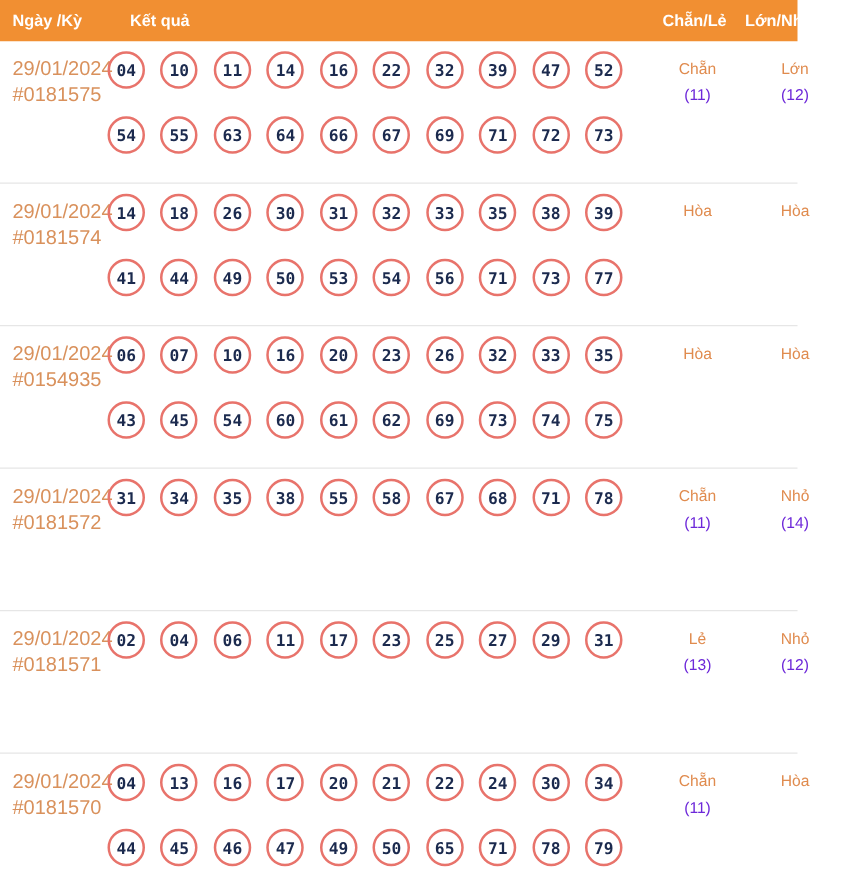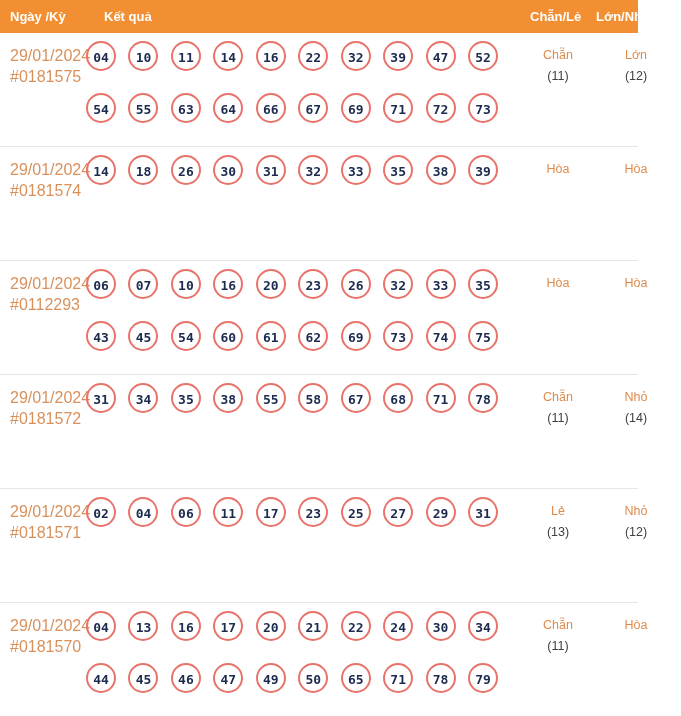--- a/index.html
+++ b/index.html
@@ -100,21 +100,21 @@
     top: 12px;
     width: 72px;
     text-align: center;
     font-size: 12.5px;
     line-height: 21px;
     color: #e08b4e;
     white-space: nowrap;
   }
   .verdict .count {
     display: block;
-    color: #404040;
+    color: #6d28d9;
     font-size: 12.5px;
   }
   .verdict-oe { left: 522px; }
   .verdict-bs { left: 600px; }
 </style>
 </head>
 <body>
 
 <div class="lottery-table">
 
@@ -179,35 +179,47 @@
           <span class="ball">18</span>
           <span class="ball">26</span>
           <span class="ball">30</span>
           <span class="ball">31</span>
           <span class="ball">32</span>
           <span class="ball">33</span>
           <span class="ball">35</span>
           <span class="ball">38</span>
           <span class="ball">39</span>
         </div>
-      </div>
-      <div class="verdict verdict-oe">
-        <span>Hòa</span>
-        <span class="count"></span>
-      </div>
-      <div class="verdict verdict-bs">
-        <span>Hòa</span>
-        <span class="count"></span>
-      </div>
-    </div>
-
-    <div class="result-row">
-      <div class="row-date">
-        <span>29/01/2024</span>
-        <span class="date-id">#0112293</span>
+        <div class="ball-line">
+          <span class="ball">41</span>
+          <span class="ball">44</span>
+          <span class="ball">49</span>
+          <span class="ball">50</span>
+          <span class="ball">53</span>
+          <span class="ball">54</span>
+          <span class="ball">56</span>
+          <span class="ball">71</span>
+          <span class="ball">73</span>
+          <span class="ball">77</span>
+        </div>
+      </div>
+      <div class="verdict verdict-oe">
+        <span>Hòa</span>
+        <span class="count"></span>
+      </div>
+      <div class="verdict verdict-bs">
+        <span>Hòa</span>
+        <span class="count"></span>
+      </div>
+    </div>
+
+    <div class="result-row">
+      <div class="row-date">
+        <span>29/01/2024</span>
+        <span class="date-id">#0154935</span>
       </div>
       <div class="balls">
         <div class="ball-line">
           <span class="ball">06</span>
           <span class="ball">07</span>
           <span class="ball">10</span>
           <span class="ball">16</span>
           <span class="ball">20</span>
           <span class="ball">23</span>
           <span class="ball">26</span>

